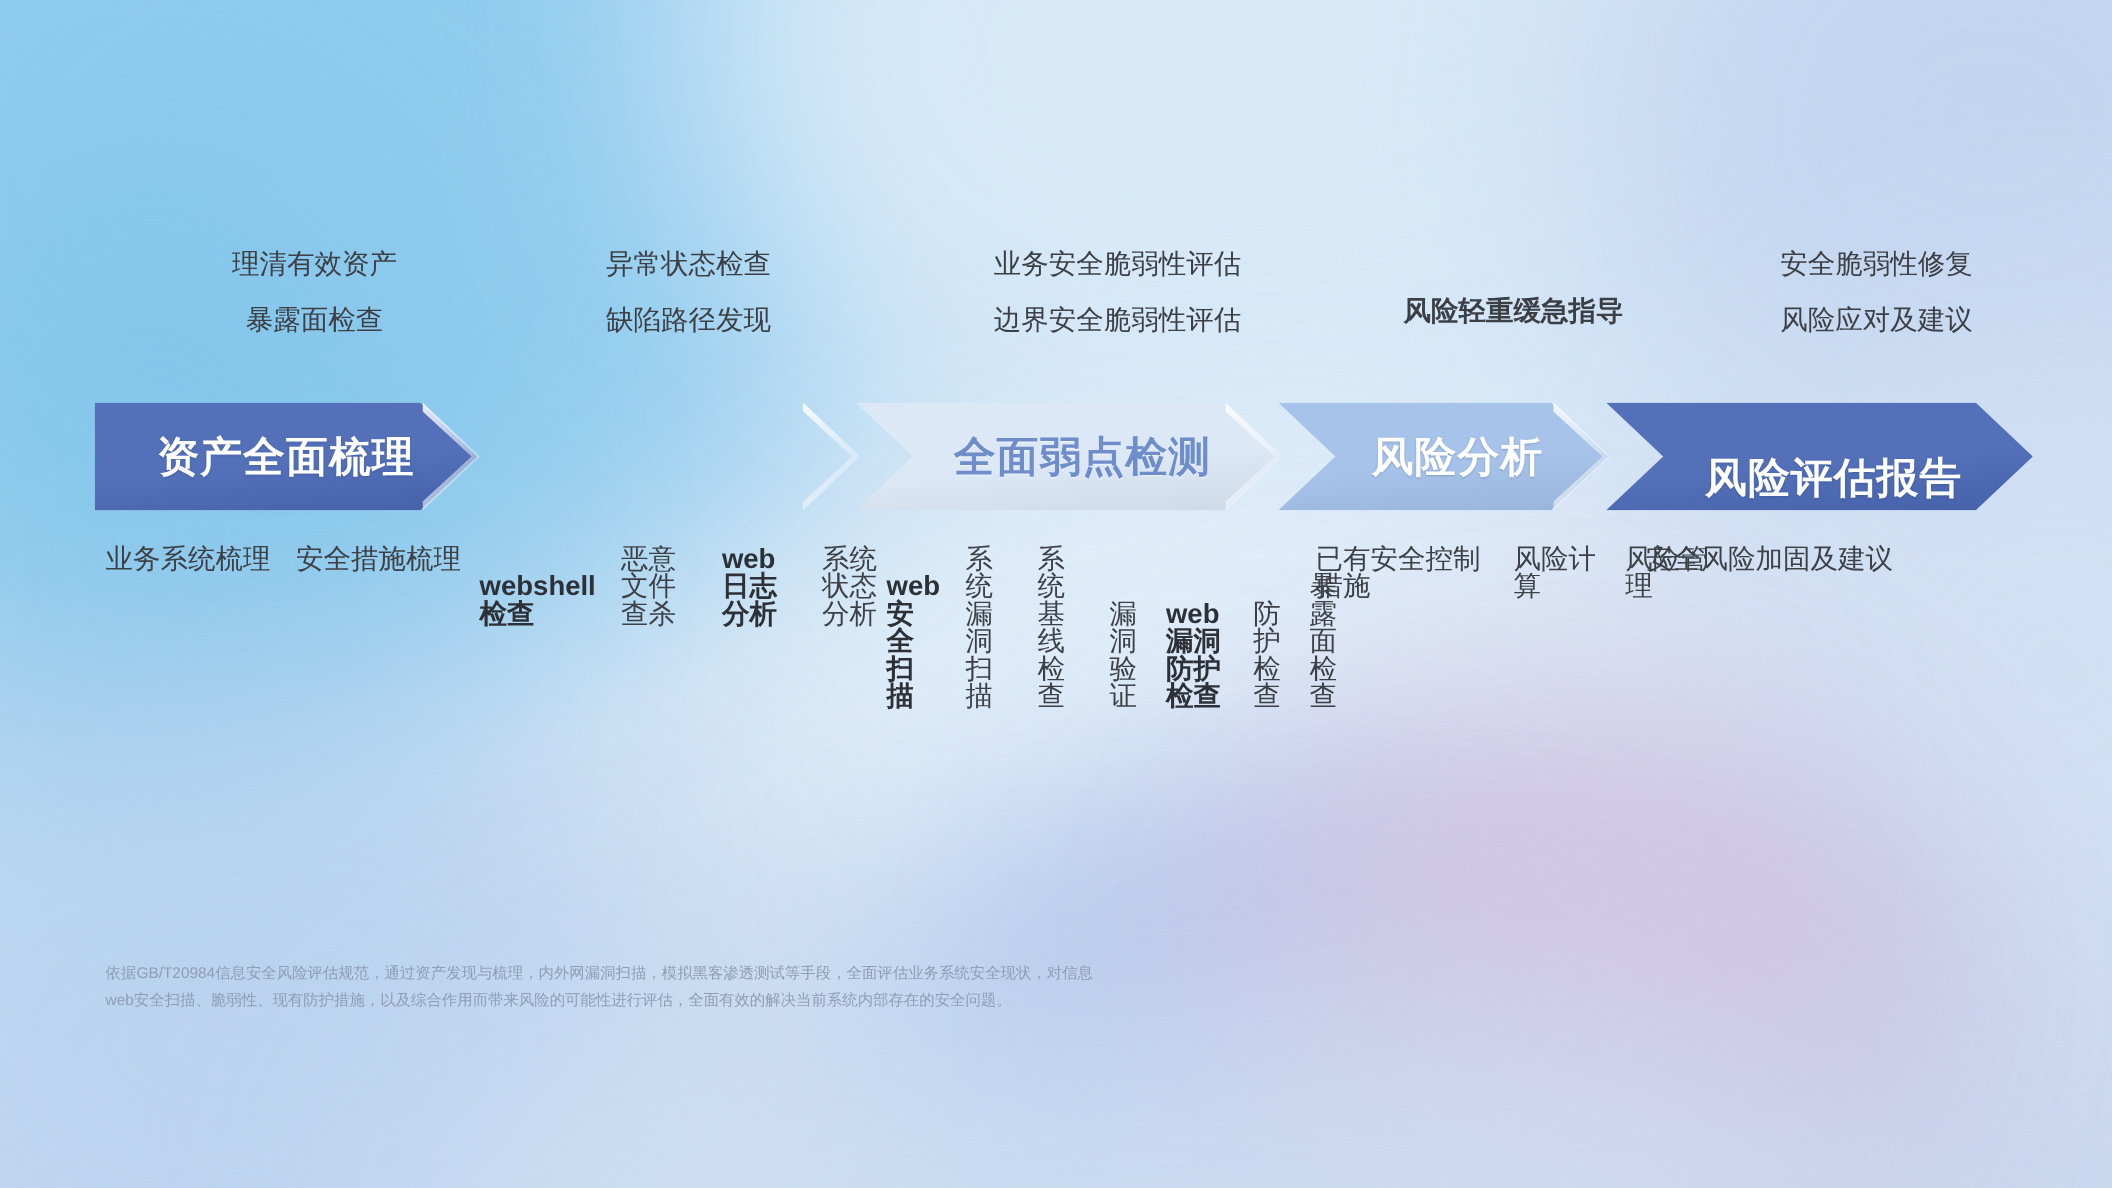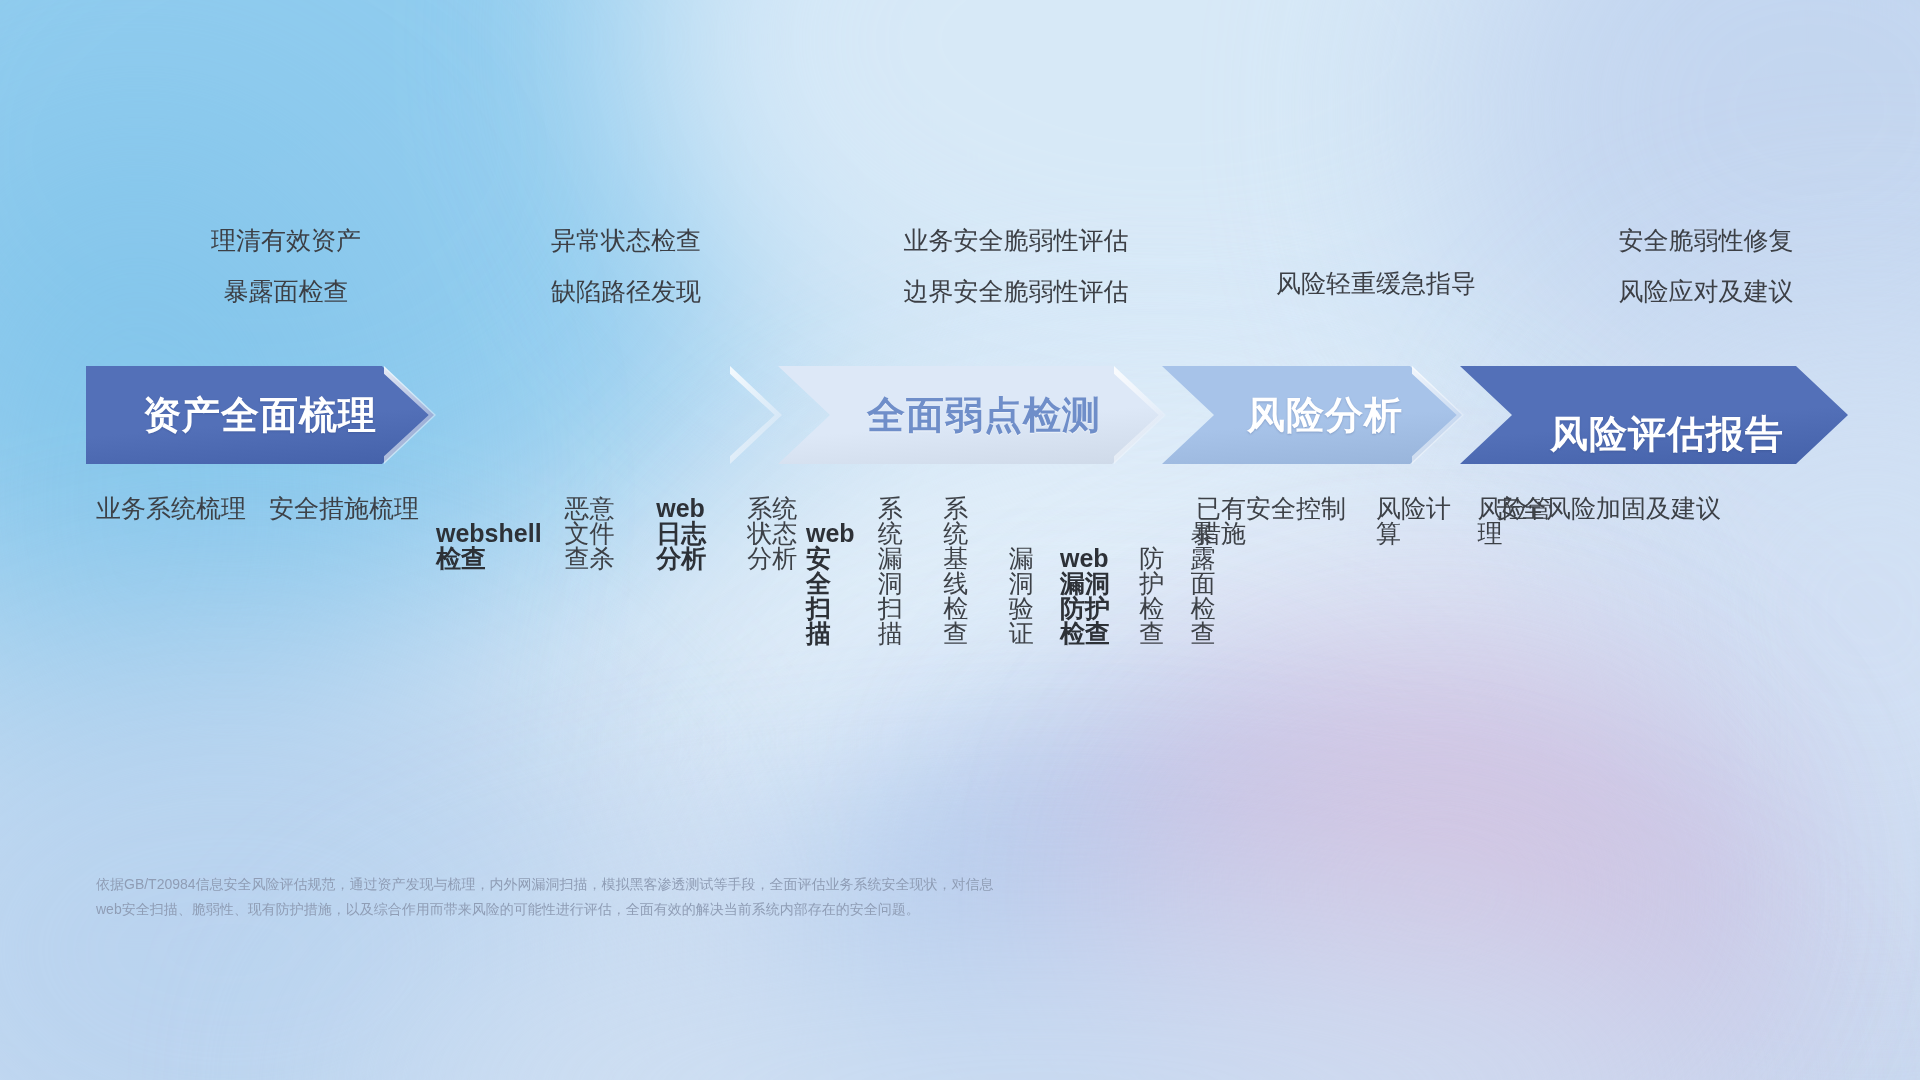--- a/index.html
+++ b/index.html
@@ -25,21 +25,21 @@
   #bg-bottom{left:340px;top:880px;width:1400px;height:420px;background:#cfe0f3;opacity:.8;}
   #bg-rightpale{left:1560px;top:300px;width:620px;height:620px;background:#d2e2f5;opacity:.8;}
 
   
   #content{position:absolute;inset:0;}
 
   
   #top-row{position:absolute;left:0;top:228px;width:1920px;height:110px;display:flex;}
   .topcol{display:flex;flex-direction:column;justify-content:flex-start;align-items:center;
           gap:26px;color:#3c3f45;font-size:25px;line-height:1;}
-  .topcol.mid-only{justify-content:center;padding-bottom:10px;}
+  .topcol.mid-only{justify-content:center;padding-bottom:10px;font-weight:bold;}
 
   
   #band{position:absolute;left:86px;top:366px;width:1770px;height:98px;}
   .seg{position:absolute;top:0;height:98px;display:flex;align-items:center;justify-content:center;
        color:#ffffff;font-size:38px;font-weight:bold;letter-spacing:1px;}
   .seg span{position:relative;z-index:3;text-shadow:0 1px 2px rgba(40,60,110,.25);}
   .seg.pale span{color:#6f8ec9;text-shadow:0 1px 1px rgba(255,255,255,.6);}
   .edge{position:absolute;top:0;height:98px;width:52px;z-index:2;
         background:linear-gradient(120deg,rgba(255,255,255,.85),rgba(215,228,245,.35));
         clip-path:polygon(0 0,100% 50%,0 100%,0 92%,86% 50%,0 8%);}

